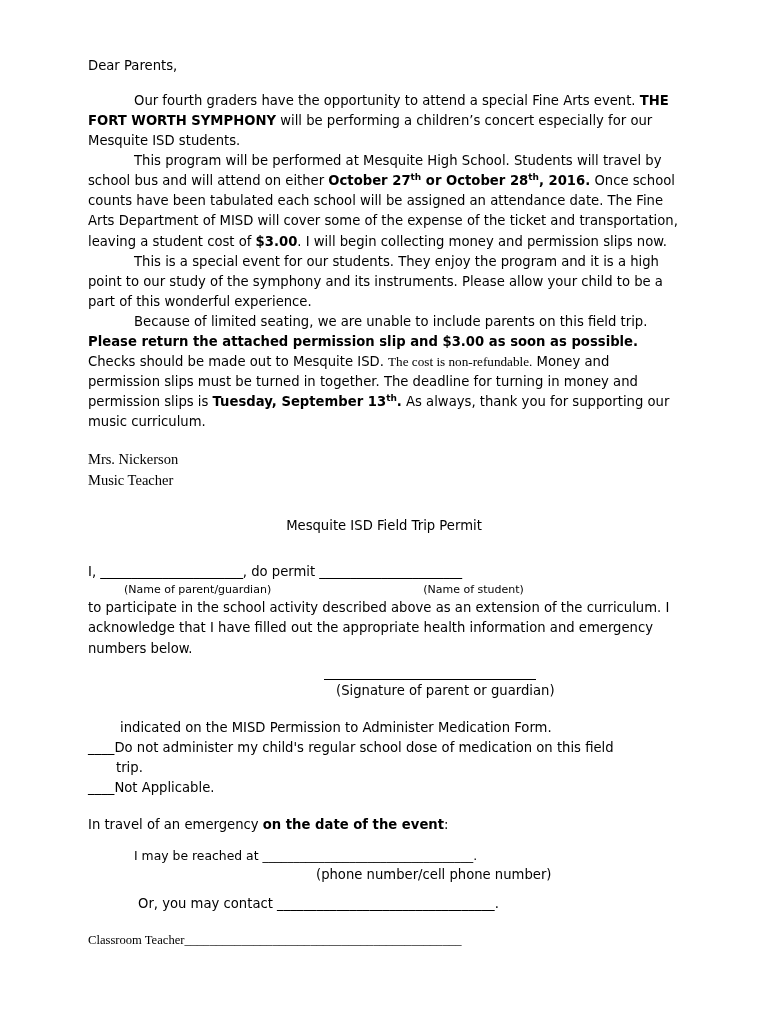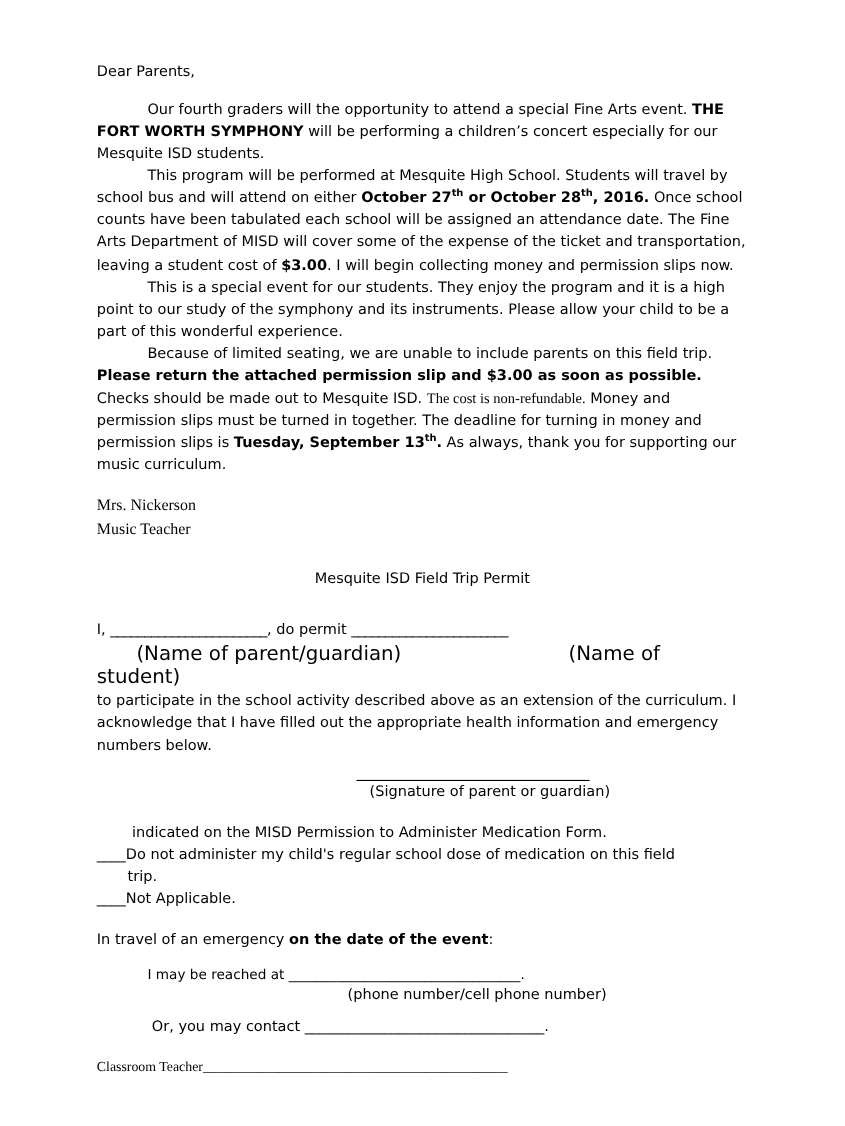--- a/index.html
+++ b/index.html
@@ -67,21 +67,21 @@
     margin-top: 26px;
   }
   .form-line {
     font-size: 13.2px;
     line-height: 1.52;
   }
   .blank-sm { letter-spacing: -0.4px; }
 
   .names-row {
     margin-top: 1px;
-    font-size: 18px;
+    font-size: 11px;
   }
   .names-row .lbl-parent { margin-left: 36px; }
   .names-row .lbl-student { margin-left: 152px; }
 
   .ack {
     margin-top: 2px;
     font-size: 13.2px;
     line-height: 1.52;
   }
 
@@ -135,21 +135,21 @@
   }
 </style>
 </head>
 <body>
 
 <div class="page">
   <div class="content">
 
     <p class="salutation">Dear Parents,</p>
 
-    <p class="para indent"><span>Our fourth graders will the opportunity to attend a special Fine Arts event. </span><span class="b">THE FORT WORTH SYMPHONY</span><span> will be performing a children’s concert especially for our Mesquite ISD students.</span></p>
+    <p class="para indent"><span>Our fourth graders have the opportunity to attend a special Fine Arts event. </span><span class="b">THE FORT WORTH SYMPHONY</span><span> will be performing a children’s concert especially for our Mesquite ISD students.</span></p>
 
     <p class="para indent"><span>This program will be performed at Mesquite High School.   Students will travel by school bus and will attend on either </span><span class="b">October 27</span><sup class="b">th</sup><span class="b"> or October 28</span><sup class="b">th</sup><span class="b">, 2016.</span><span>  Once school counts have been tabulated each school will be assigned an attendance date.   The Fine Arts Department of MISD will cover some of the expense of the ticket and transportation, leaving a student cost of </span><span class="b">$3.00</span><span>.  I will begin collecting money and permission slips now.</span></p>
 
     <p class="para indent">This is a special event for our students.  They enjoy the program and it is a high point to our study of the symphony and its instruments.  Please allow your child to be a part of this wonderful experience.</p>
 
     <p class="para indent"><span>Because of limited seating, we are unable to include parents on this field trip.  </span><span class="b">Please return the attached permission slip and $3.00 as soon as possible.</span></p>
 
     <p class="para"><span>Checks should be made out to Mesquite ISD.   </span><span class="serif">The cost is non-refundable.</span><span>  Money and permission slips must be turned in together.  The deadline for turning in money and permission slips is </span><span class="b">Tuesday, September 13</span><sup class="b">th</sup><span class="b">.</span><span>    As always, thank you for supporting our music curriculum.</span></p>
 
     <div class="signoff">

